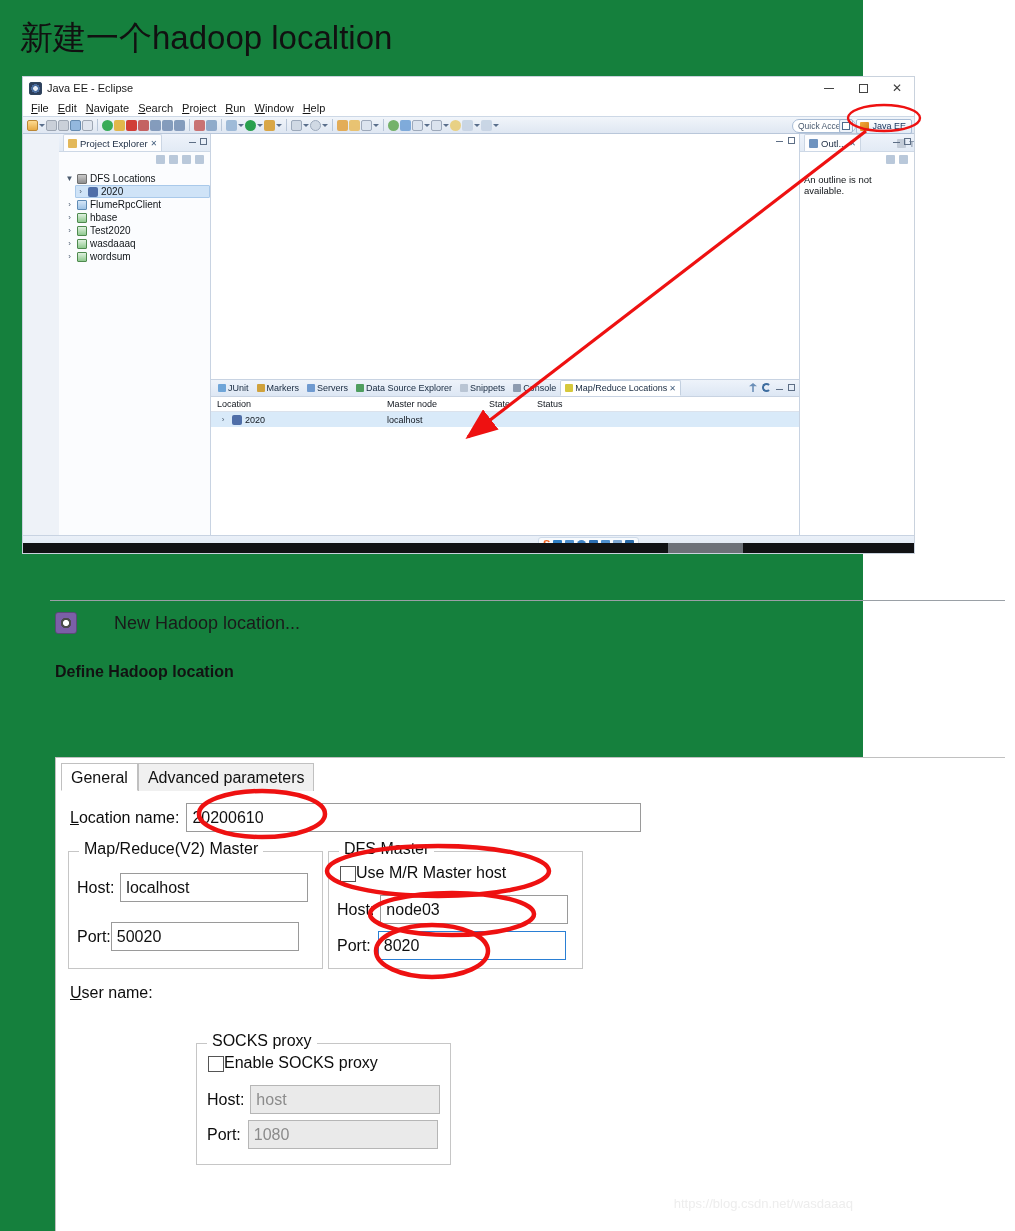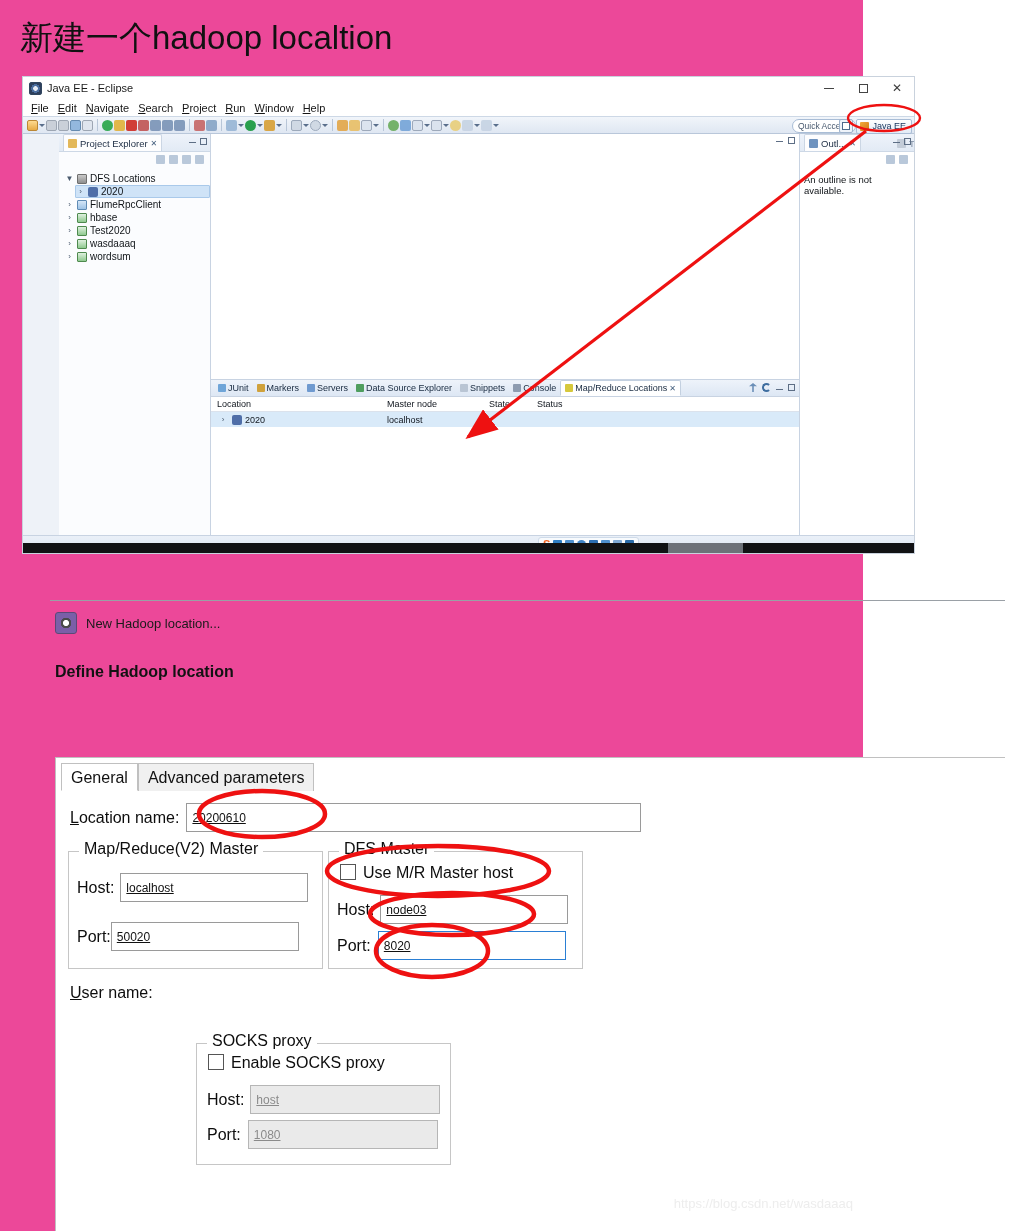--- a/index.html
+++ b/index.html
@@ -3,21 +3,21 @@
 <meta charset="utf-8">
 <style>
   * { box-sizing: border-box; }
   html, body {
     margin: 0; padding: 0;
     width: 1015px; height: 1231px;
     background: #ffffff;
     font-family: "Liberation Sans", sans-serif;
     overflow: hidden;
   }
-  #page { position: relative; width: 863px; height: 1231px; background: #ec4899; }
+  #page { position: relative; width: 863px; height: 1231px; background: #15803d; }
 
   
   .page-title {
     position: absolute; left: 20px; top: 16px;
     font-size: 33px; font-weight: 400; color: #111;
     letter-spacing: 0px; white-space: nowrap;
   }
 
   
   .eclipse-shot {
@@ -166,52 +166,52 @@
   .annot { position: absolute; left: 0; top: 0; width: 1015px; height: 1231px; pointer-events: none; }
 
   
   .divider { position: absolute; left: 50px; top: 600px; width: 955px; height: 1px; background: #9aa0a6; }
   .wiz-head { position: absolute; left: 55px; top: 612px; display: flex; align-items: center; gap: 9px; }
   .wiz-ico {
     width: 22px; height: 22px; border-radius: 3px;
     background: radial-gradient(circle at 50% 50%, #ffffff 0 20%, #4b4b4b 22% 36%, #7b5fa8 38% 100%);
     border: 1px solid #5a4a78;
   }
-  .wiz-title { font-size: 13px; color: #1a1a1a; }
+  .wiz-title { font-size: 18px; color: #1a1a1a; margin-left: 28px; }
   .wiz-sub { position: absolute; left: 55px; top: 663px; font-size: 16px; font-weight: bold; color: #121212; }
   .wiz-desc { position: absolute; left: 62px; top: 700px; font-size: 15.5px; color: #1a1a1a; }
 
   .dlg-panel {
     position: absolute; left: 55px; top: 757px; width: 950px; height: 474px;
     background: #ffffff; border-left: 1px solid #c0c0c0; border-top: 1px solid #c0c0c0;
   }
   .tabstrip { position: absolute; left: 5px; top: 5px; display: flex; align-items: flex-end; }
   .tab {
     font-size: 16px; color: #111; padding: 4px 9px 4px 9px; background: #ffffff;
     border: 1px solid #c0c0c0; border-bottom: none; height: 28px; line-height: 20px;
   }
   .tab.sel { background: #ffffff; border-color: #c0c0c0; border-bottom: 1px solid #fff; position: relative; z-index: 2; }
   .tab.unsel { background: #f0f0f0; }
 
   .row { position: absolute; display: flex; align-items: center; }
   .lbl { font-size: 16px; color: #0d0d0d; }
   .lbl u { text-decoration: underline; }
   .inp {
     border: 1px solid #9a9a9a; background: #fff; height: 29px;
-    font-size: 12px; color: #111; padding: 8px 5px; display: flex; align-items: center; text-decoration: underline;
+    font-size: 16px; color: #111; padding: 8px 5px; display: flex; align-items: center;
   }
   .inp.focus { border: 1px solid #2a7fd4; }
   .inp.disabled { background: #eaeaea; color: #8b8b8b; border-color: #b6b6b6; }
 
   .group { position: absolute; border: 1px solid #c6c6c6; }
   .group > .gl {
     position: absolute; top: -12px; left: 10px; background: #fff;
     padding: 0 5px; font-size: 16px; color: #0d0d0d; white-space: nowrap;
   }
-  .cbrow { display: flex; align-items: flex-start; gap: 7px; }
+  .cbrow { display: flex; align-items: flex-end; }
   .cb { width: 16px; height: 16px; border: 1px solid #555; background: #fff; flex: none; }
 
   .watermark {
     position: absolute; right: 10px; top: 1196px;
     font-size: 13px; color: #ededed;
   }
 </style>
 </head>
 <body>
 

